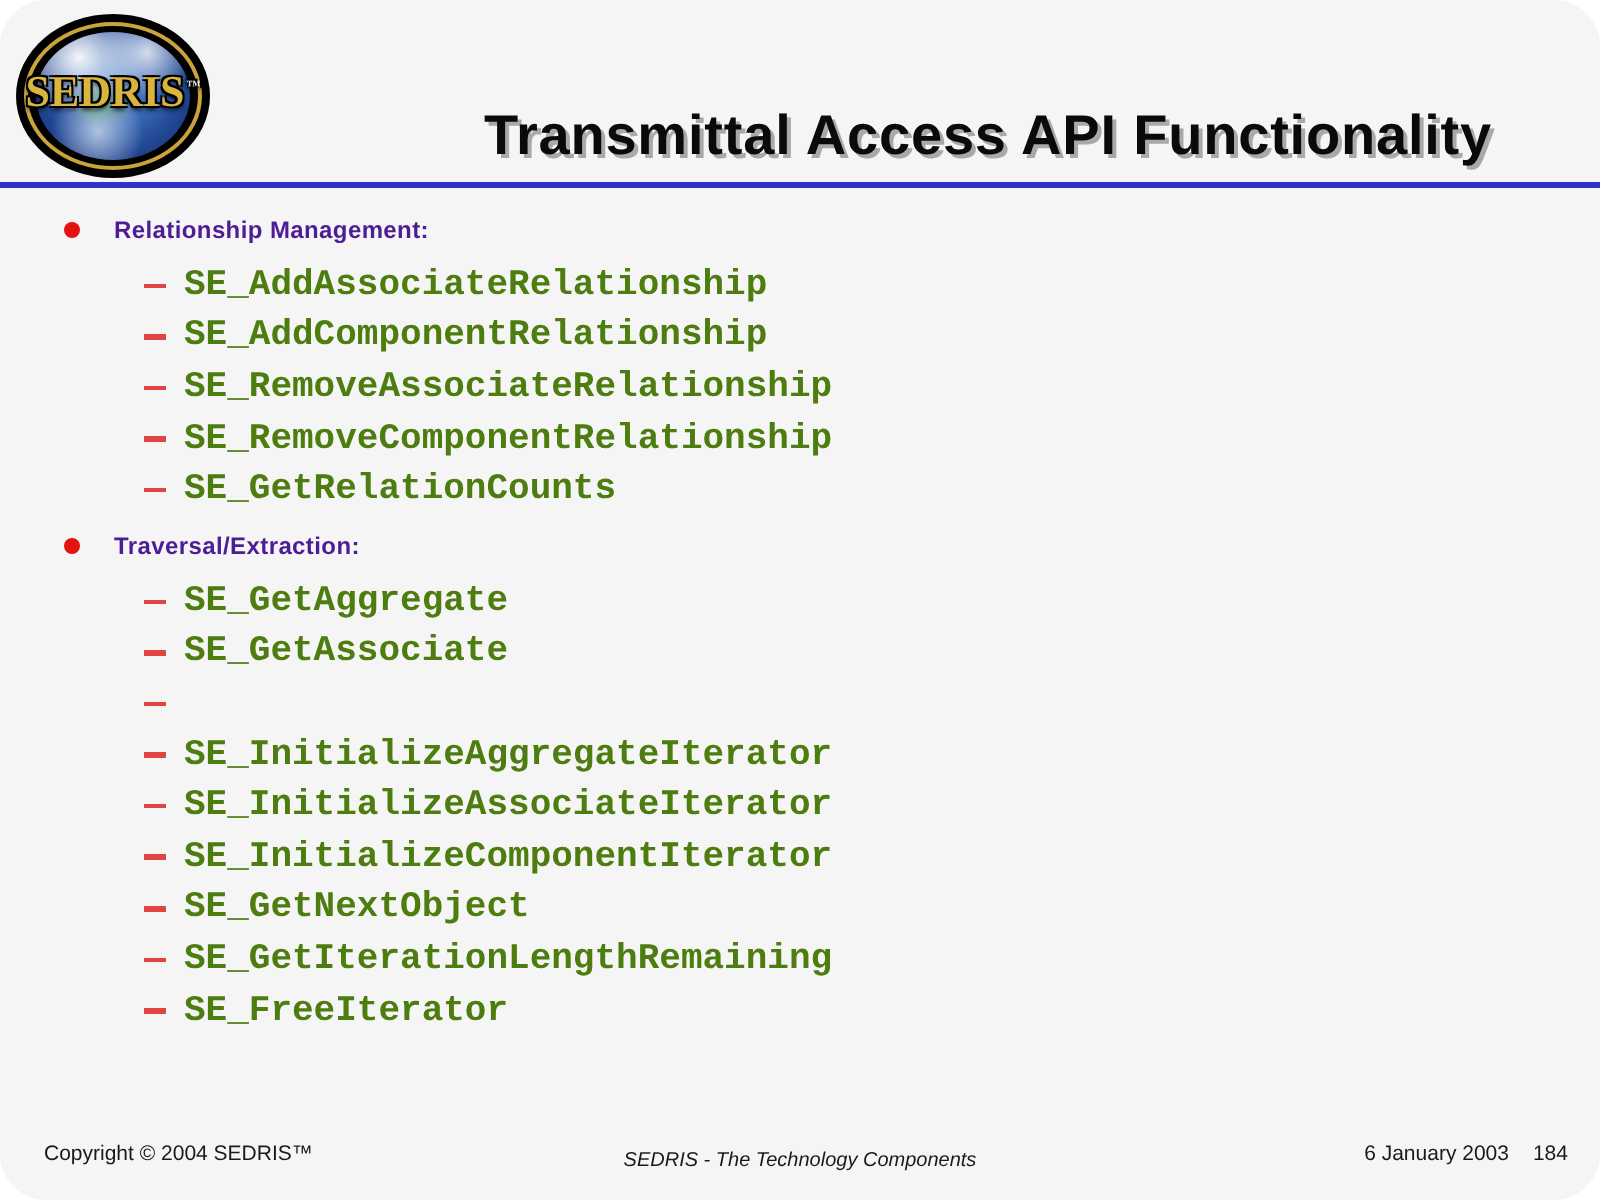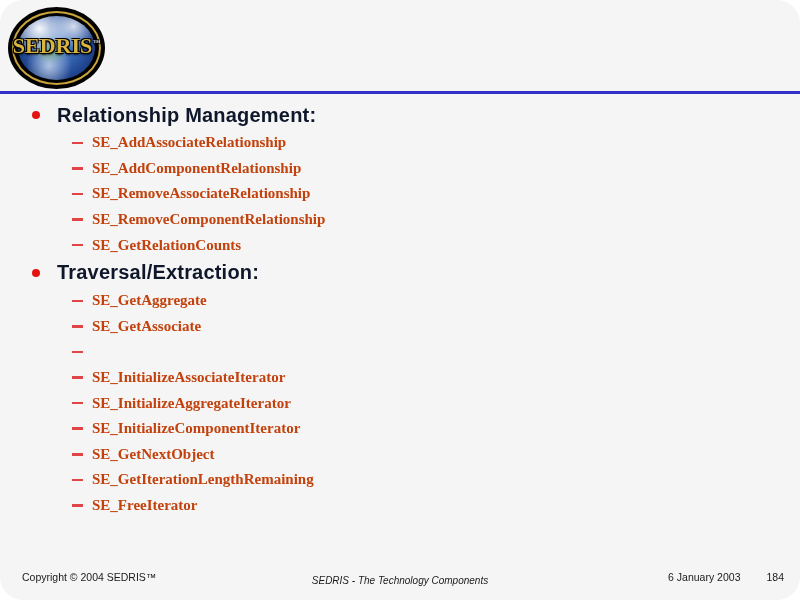--- a/index.html
+++ b/index.html
@@ -44,58 +44,59 @@
   }
 
   
   .content { position: absolute; left: 0; right: 0; top: 100px; }
   .heading-row { display: flex; align-items: center; height: 30px; }
   .bullet-disc {
     flex: 0 0 auto; width: 8px; height: 8px; border-radius: 50%;
     background: #e51212; margin-left: 32px;
   }
   .heading-text {
-    margin-left: 17px; font-size: 20px; font-weight: bold; color: #0f172a;
+    margin-left: 17px; font-size: 12px; font-weight: bold; color: #4c1d95;
     letter-spacing: 0.2px; white-space: nowrap;
   }
   .item-row { display: flex; align-items: center; height: 25.6px; }
   .bullet-dash {
     flex: 0 0 auto; width: 11px; height: 2.5px;
     background: #e14444; margin-left: 72px;
   }
   .item-text {
-    margin-left: 9px; font-family: Liberation Serif, serif;
-    font-size: 15px; font-weight: bold; color: #c2410c; white-space: nowrap;
+    margin-left: 9px; font-family: Liberation Mono, monospace;
+    font-size: 18px; font-weight: bold; color: #4d7c0f; white-space: nowrap;
   }
 
   
   .footer-copyright {
     position: absolute; left: 22px; top: 571px; font-size: 10.5px; color: #1a1a1a;
   }
   .footer-center {
     position: absolute; left: 0; right: 0; top: 575px; text-align: center;
     font-size: 10px; color: #1a1a1a; font-style: italic;
   }
   .footer-right {
-    position: absolute; right: 16px; top: 571px; display: flex; gap: 26px;
+    position: absolute; right: 16px; top: 571px; display: flex; gap: 12px;
     font-size: 10.5px; color: #1a1a1a;
   }
 </style>
 </head>
 <body>
 
 <div class="slide">
 
   <div class="logo">
     <div class="logo-outer"></div>
     <div class="logo-ring"></div>
     <div class="logo-earth"></div>
     <div class="logo-text"><span>SEDRIS</span><span class="logo-tm">™</span></div>
   </div>
 
+  <h1 class="title">Transmittal Access API Functionality</h1>
   <div class="rule"></div>
 
   <div class="content" id="content">
       <div class="heading-row">
         <span class="bullet-disc"></span>
         <span class="heading-text">Relationship Management:</span>
       </div>
       <div class="item-row">
         <span class="bullet-dash"></span>
         <span class="item-text">SE_AddAssociateRelationship</span>
@@ -126,25 +127,25 @@
       </div>
       <div class="item-row">
         <span class="bullet-dash"></span>
         <span class="item-text">SE_GetAssociate</span>
       </div>
       <div class="item-row">
         <span class="bullet-dash"></span>
       </div>
       <div class="item-row">
         <span class="bullet-dash"></span>
-        <span class="item-text">SE_InitializeAssociateIterator</span>
+        <span class="item-text">SE_InitializeAggregateIterator</span>
       </div>
       <div class="item-row">
         <span class="bullet-dash"></span>
-        <span class="item-text">SE_InitializeAggregateIterator</span>
+        <span class="item-text">SE_InitializeAssociateIterator</span>
       </div>
       <div class="item-row">
         <span class="bullet-dash"></span>
         <span class="item-text">SE_InitializeComponentIterator</span>
       </div>
       <div class="item-row">
         <span class="bullet-dash"></span>
         <span class="item-text">SE_GetNextObject</span>
       </div>
       <div class="item-row">

